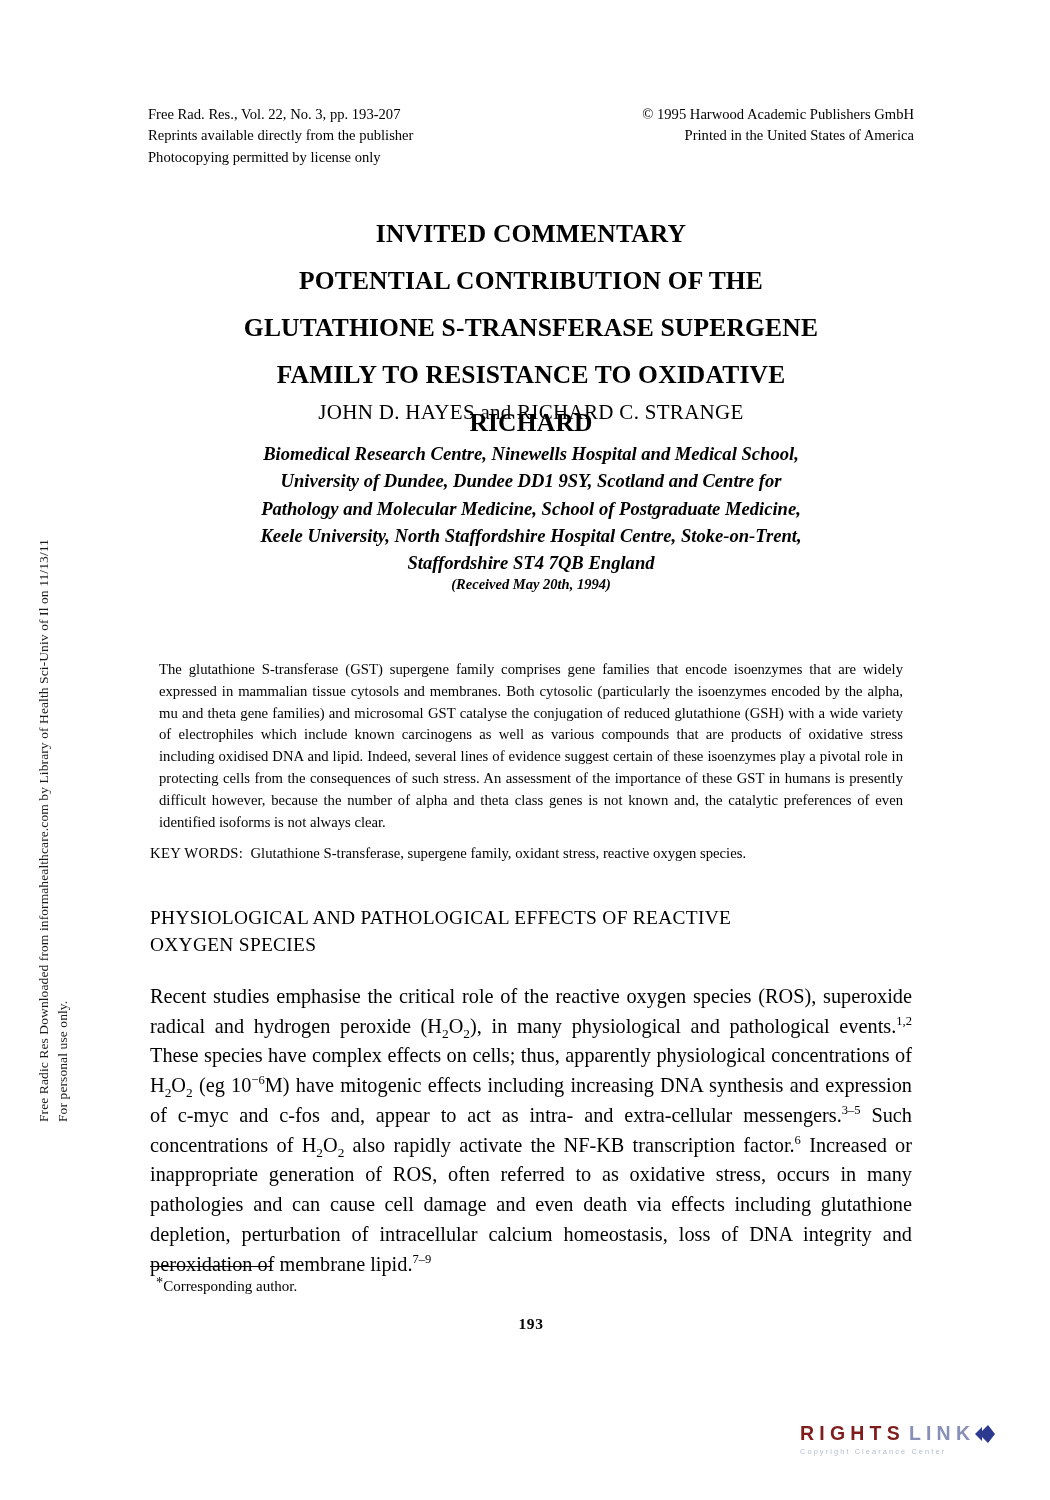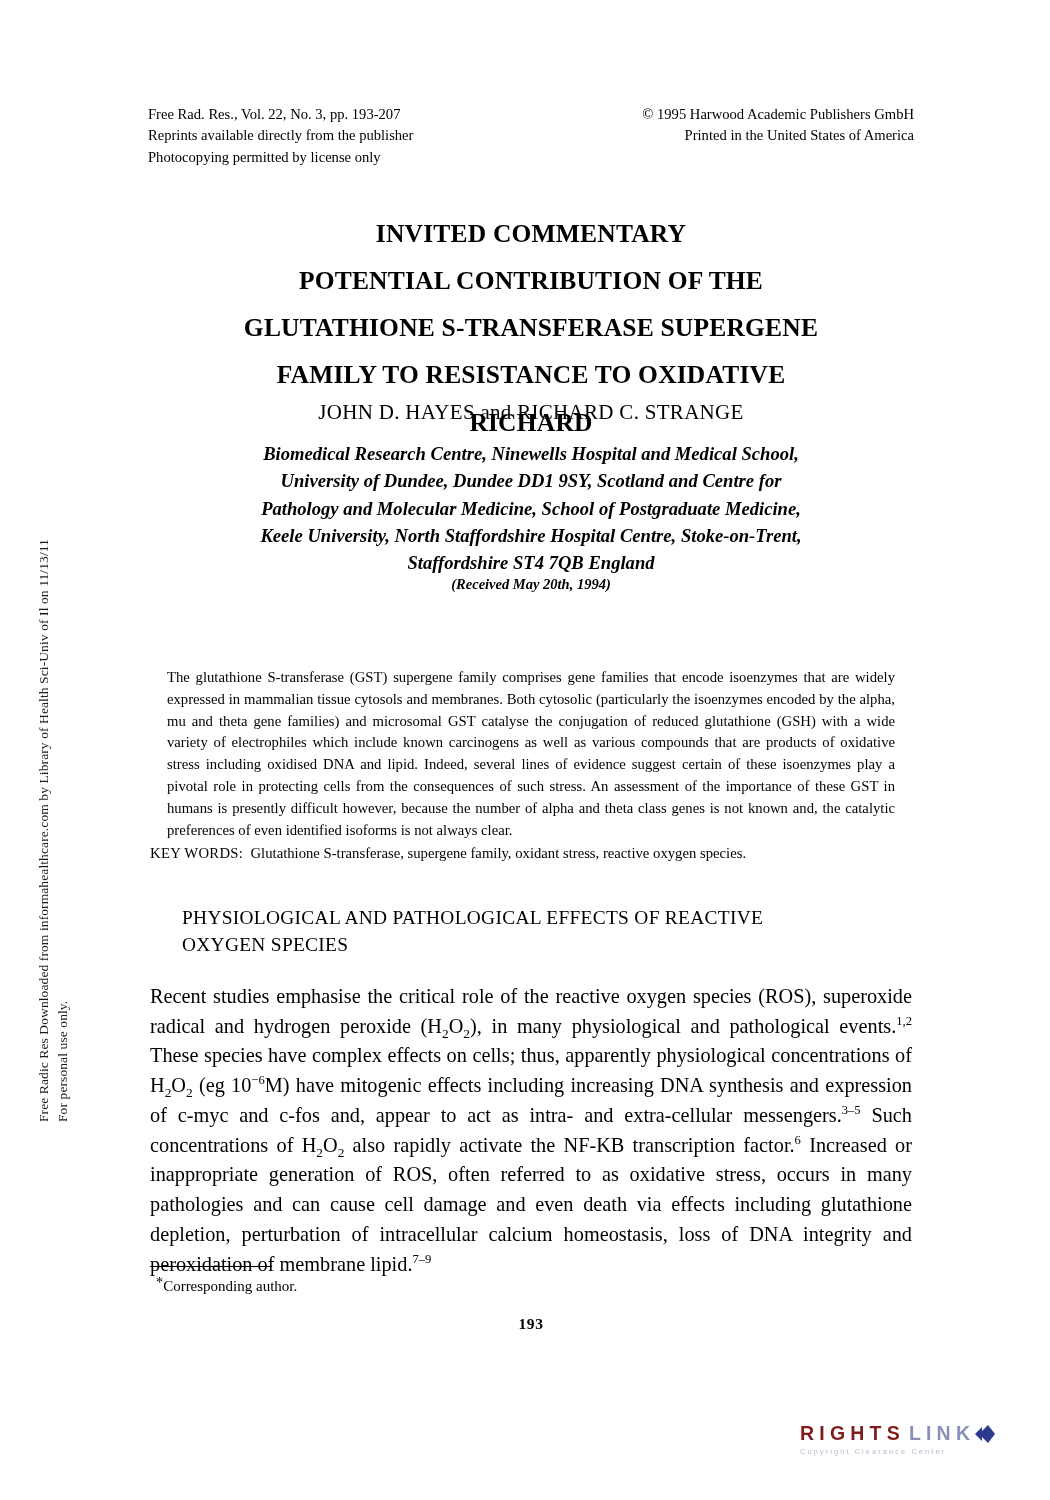--- a/index.html
+++ b/index.html
@@ -103,21 +103,21 @@
   
   #abstract {
     position: absolute;
     left: 150px;
     top: 650px;
     width: 762px;
     font-size: 14.7px;
     line-height: 1.485;
     text-align: justify;
   }
-  #abstract p { margin: 17px; }
+  #abstract p { margin: 9px; }
 
   #keywords {
     position: absolute;
     left: 150px;
     top: 843px;
     width: 762px;
     font-size: 14.7px;
     line-height: 1.45;
   }
   #keywords .kw-label { letter-spacing: 0.3px; }
@@ -125,21 +125,20 @@
 
   
   #section-heading {
     position: absolute;
     left: 150px;
     top: 905px;
     width: 762px;
     font-size: 19.4px;
     line-height: 1.38;
     letter-spacing: 0.3px;
-    margin-left: 32px;
   }
   #section-heading span { display: block; }
 
   
   #body-text {
     position: absolute;
     left: 150px;
     top: 982px;
     width: 762px;
     font-size: 20.3px;

